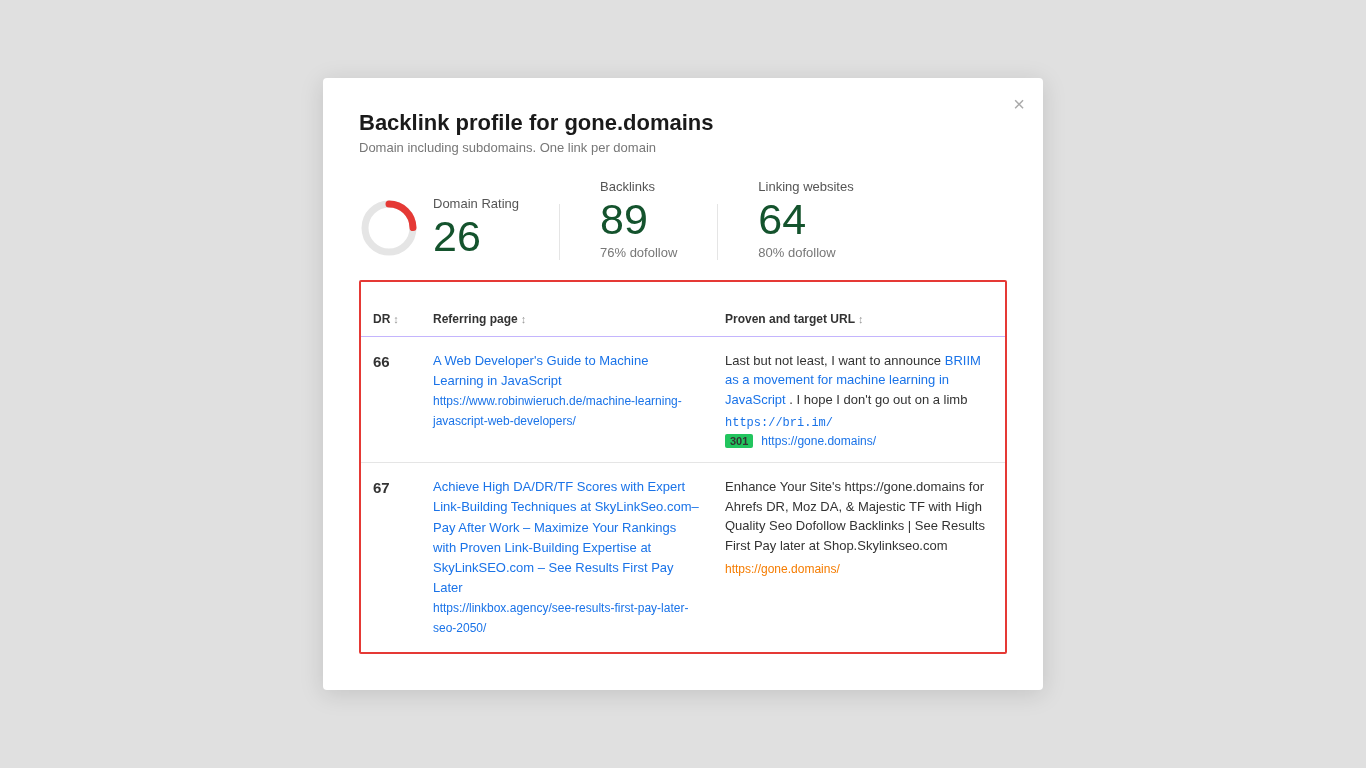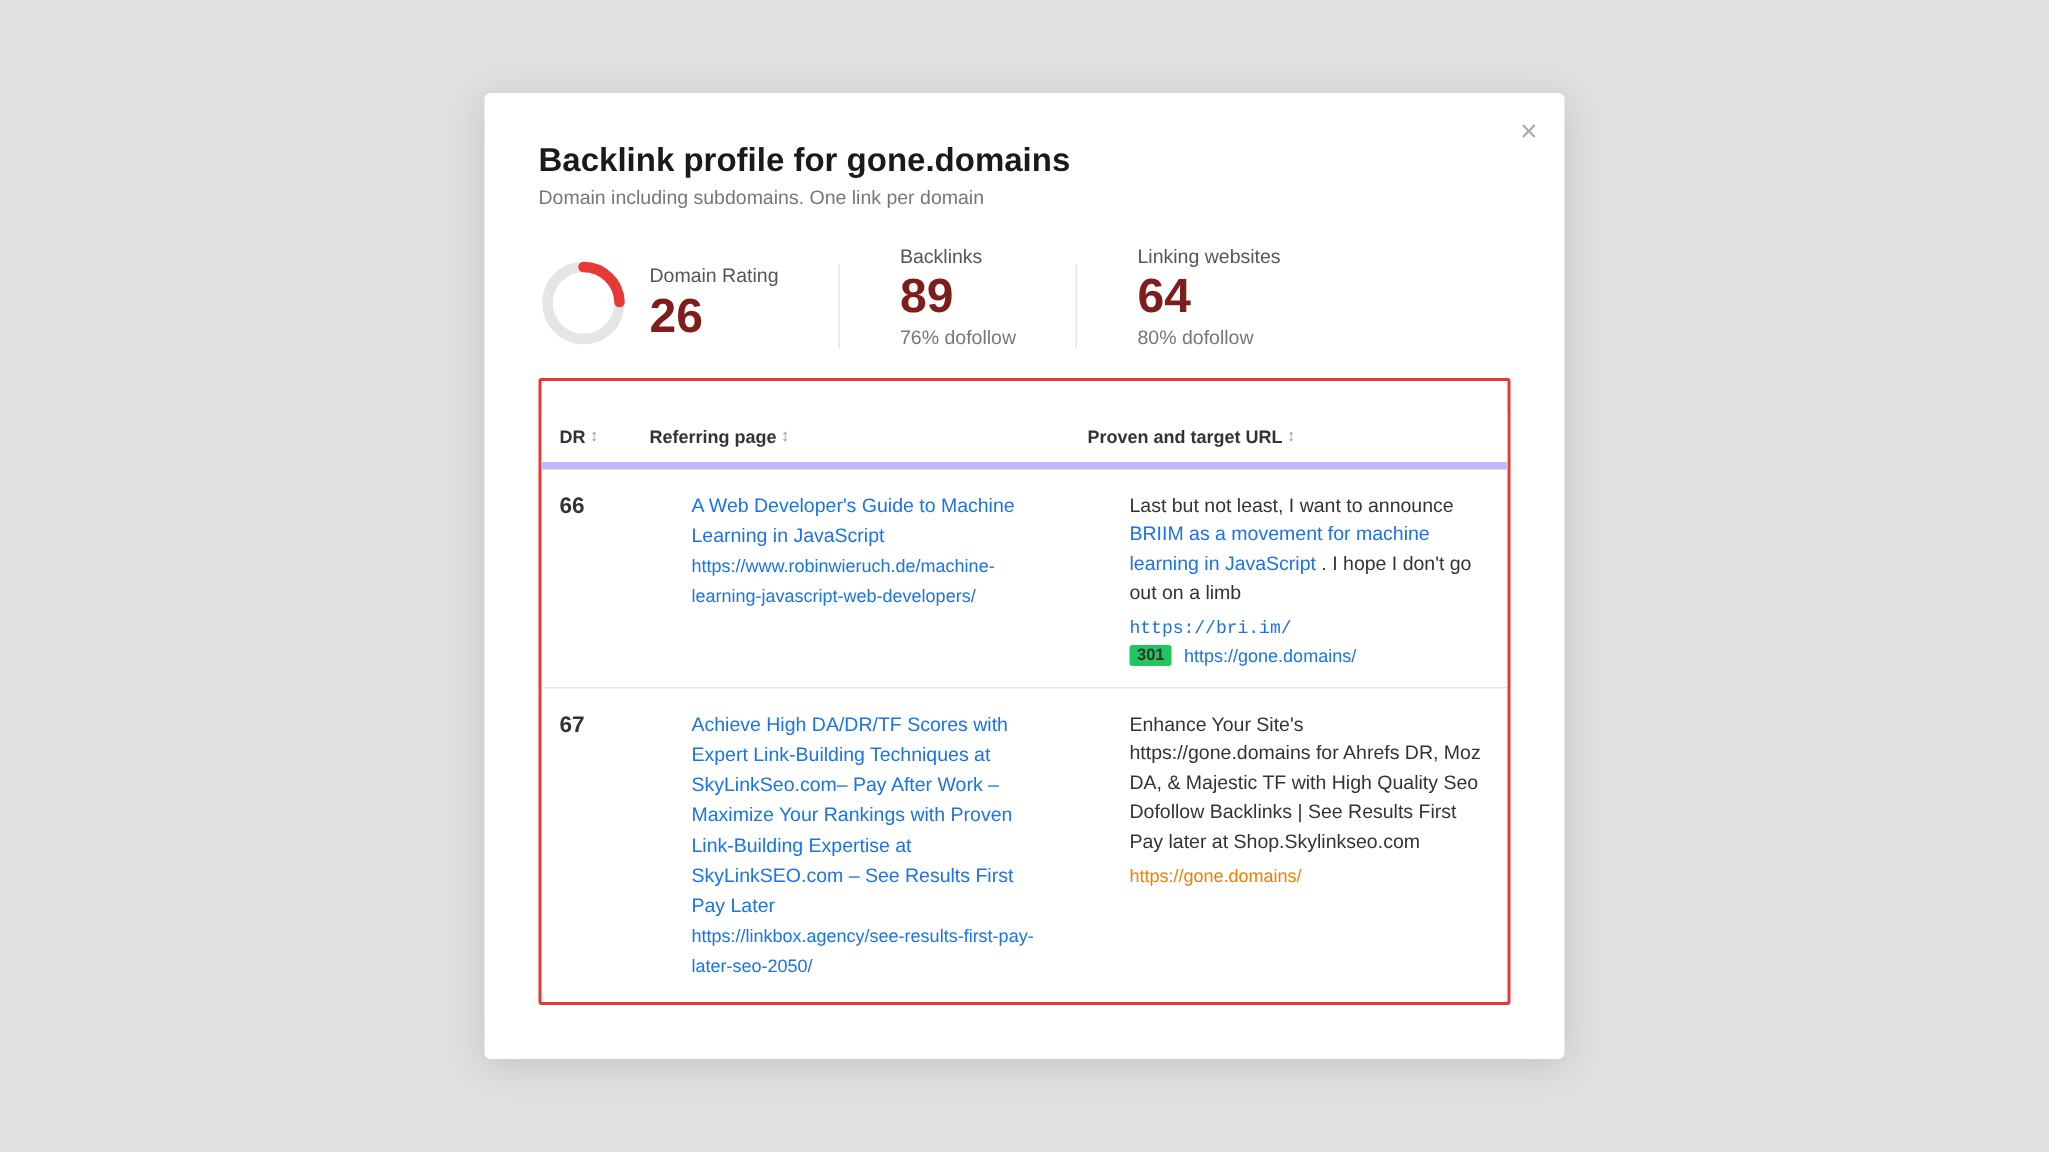--- a/index.html
+++ b/index.html
@@ -57,23 +57,23 @@
       width: 60px;
       height: 60px;
     }
     .stat-block { display: flex; flex-direction: column; }
     .stat-label {
       font-size: 13px;
       color: #555;
       margin-bottom: 2px;
     }
     .stat-value {
-      font-size: 32px;
-      font-weight: 700;
-      color: #7f1d1d;
+      font-size: 43px;
+      font-weight: 400;
+      color: #14532d;
       line-height: 1.1;
     }
     .stat-sub {
       font-size: 13px;
       color: #777;
       margin-top: 2px;
     }
     .stat-divider {
       width: 1px;
       height: 56px;
@@ -81,21 +81,21 @@
     }
     .table-container {
       border: 2px solid #e53935;
       border-radius: 2px;
       overflow: hidden;
     }
     .table-header {
       display: grid;
       grid-template-columns: 60px 1fr 1fr;
       background: #fff;
-      border-bottom: 5px solid #c4b5fd;
+      border-bottom: 1px solid #c4b5fd;
       padding: 10px 0 10px 0;
       margin-top: 20px;
     }
     .th {
       font-size: 12px;
       font-weight: 700;
       color: #333;
       padding: 0 12px;
       display: flex;
       align-items: center;
@@ -103,21 +103,20 @@
     }
     .th-icon {
       color: #999;
       font-size: 11px;
     }
     .table-row {
       display: grid;
       grid-template-columns: 60px 1fr 1fr;
       border-bottom: 1px solid #e5e5e5;
       padding: 14px 0;
-      gap: 28px;
     }
     .table-row:last-child { border-bottom: none; }
     .cell {
       padding: 0 12px;
       font-size: 13px;
       color: #333;
     }
     .cell-dr {
       font-weight: 600;
       font-size: 15px;

